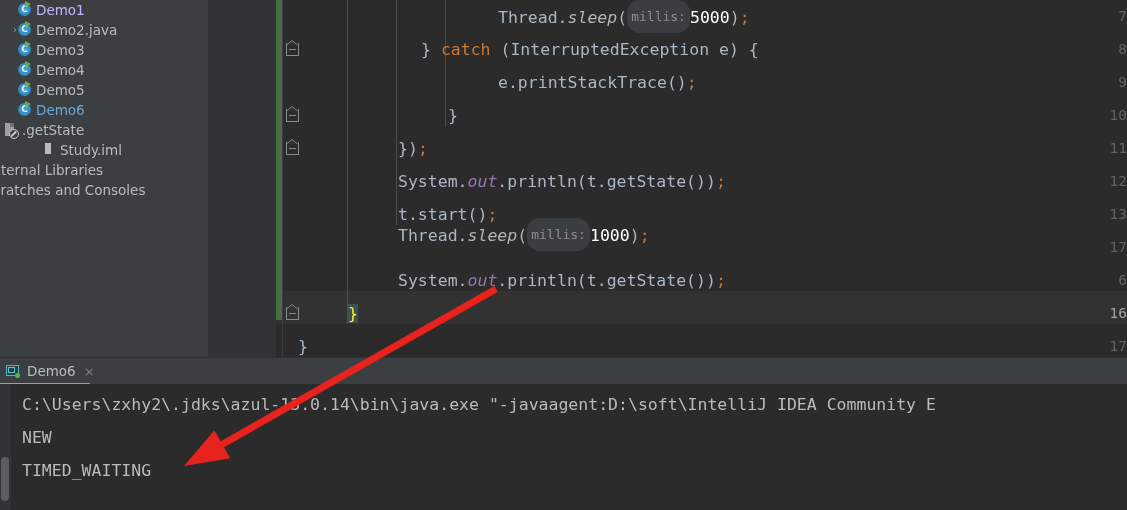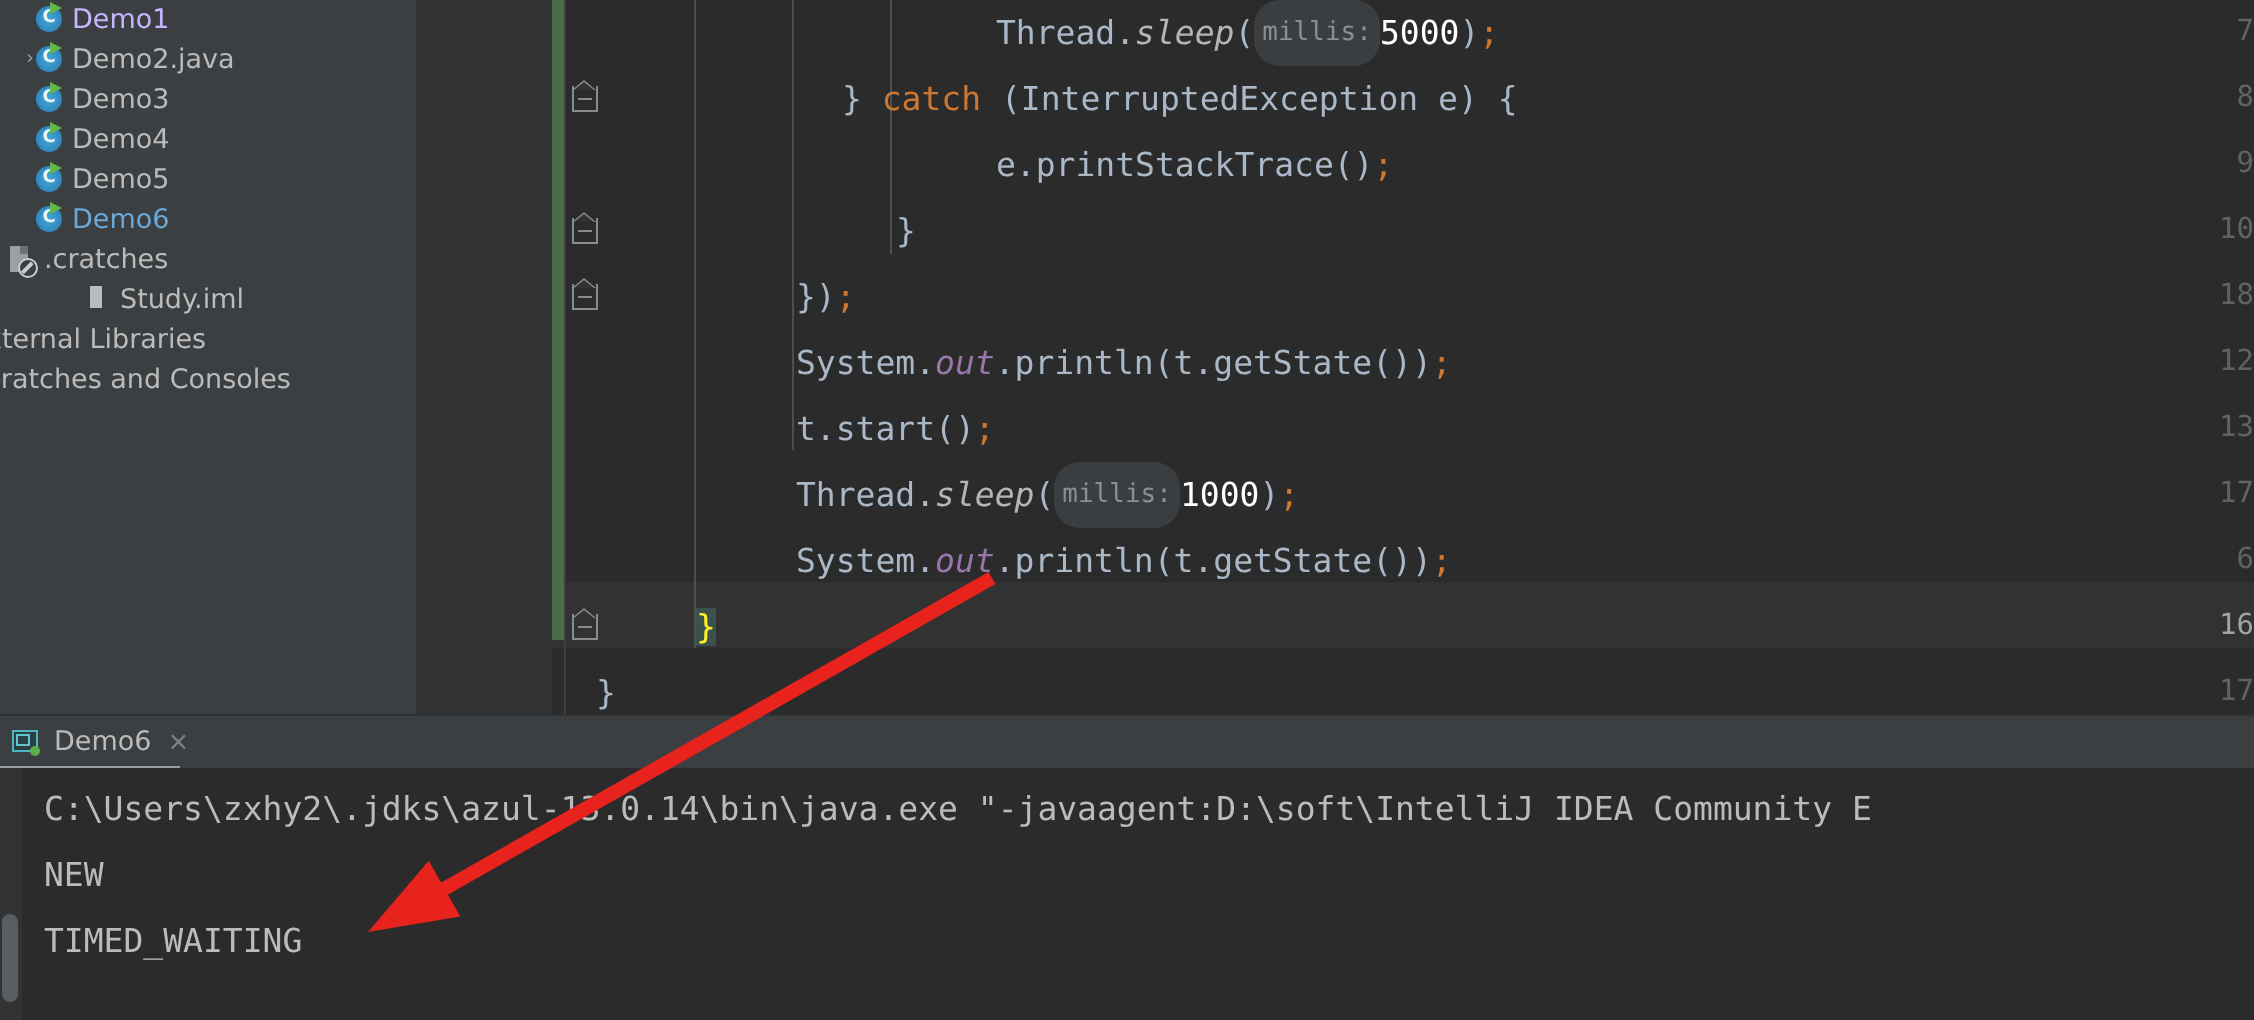--- a/index.html
+++ b/index.html
@@ -247,21 +247,21 @@
           </span>
           <span class="lbl" style="left: 36px; color: rgb(106, 168, 216);">Demo6</span>
         </div>
         <div class="tree-row" style="top: 120px; position: absolute; left: 0px; width: 208px;">
           <span class="ico ico-git" style="left: 4px;">
             <span class="sheet"></span>
             <span class="fold"></span>
             <span class="ban"></span>
             <span class="banslash"></span>
           </span>
-          <span class="lbl" style="left: 22px; color: rgb(187, 187, 187);">.cratches</span>
+          <span class="lbl" style="left: 22px; color: rgb(187, 187, 187);">.getState</span>
         </div>
         <div class="tree-row" style="top: 140px; position: absolute; left: 0px; width: 208px; margin-left: 48px;">
           <span class="ico ico-iml" style="left: -6px;">
             <span class="bar"></span>
           </span>
           <span class="lbl" style="left: 12px; color: rgb(187, 187, 187);">Study.iml</span>
         </div>
         <div class="tree-row" style="top: 160px; position: absolute; left: 0px; width: 208px;">
           <span class="lbl" style="left: -7px; color: rgb(187, 187, 187);">xternal Libraries</span>
         </div>
@@ -279,21 +279,21 @@
 
     <div class="indent-guide" style="left:139px;top:0;height:324px;"></div>
     <div class="indent-guide" style="left:188px;top:0;height:225px;"></div>
     <div class="indent-guide" style="left:237px;top:0;height:127px;"></div>
 
     <div id="gutter-nums">
         <div class="lnum" style="top: 0px;">7</div>
         <div class="lnum" style="top: 33px;">8</div>
         <div class="lnum" style="top: 66px;">9</div>
         <div class="lnum" style="top: 99px;">10</div>
-        <div class="lnum" style="top: 132px;">18</div>
+        <div class="lnum" style="top: 132px;">11</div>
         <div class="lnum" style="top: 165px;">12</div>
         <div class="lnum" style="top: 198px;">13</div>
         <div class="lnum" style="top: 231px;">17</div>
         <div class="lnum" style="top: 264px;">6</div>
         <div class="lnum" style="top: 297px; color: rgb(164, 163, 163);">16</div>
         <div class="lnum" style="top: 330px;">17</div>
       </div>
     <div id="fold-markers">
         <div class="fold" style="top: 43px;">
           <span class="house"></span>
@@ -321,21 +321,21 @@
         </div>
       </div>
     <div class="code-layer" id="code-layer">
         <div class="cl" style="top: 0px; left: 290px;"><span class="t-def">Thread.</span><span class="t-mstatic">sleep</span><span class="t-def">(</span><span class="hint">millis:</span><span class="t-num">5000</span><span class="t-def">)</span><span class="t-semi">;</span></div>
         <div class="cl" style="top: 33px; left: 213px;"><span class="t-def">} </span><span class="t-kw">catch</span><span class="t-def"> (InterruptedException e) {</span></div>
         <div class="cl" style="top: 66px; left: 290px;"><span class="t-def">e.printStackTrace()</span><span class="t-semi">;</span></div>
         <div class="cl" style="top: 99px; left: 240px;"><span class="t-def">}</span></div>
         <div class="cl" style="top: 132px; left: 190px;"><span class="t-def">})</span><span class="t-semi">;</span></div>
         <div class="cl" style="top: 165px; left: 190px;"><span class="t-def">System.</span><span class="t-static">out</span><span class="t-def">.println(t.getState())</span><span class="t-semi">;</span></div>
         <div class="cl" style="top: 198px; left: 190px;"><span class="t-def">t.start()</span><span class="t-semi">;</span></div>
-        <div class="cl" style="top: 231px; left: 190px; text-align: center;"><span class="t-def">Thread.</span><span class="t-mstatic">sleep</span><span class="t-def">(</span><span class="hint">millis:</span><span class="t-num">1000</span><span class="t-def">)</span><span class="t-semi">;</span></div>
+        <div class="cl" style="top: 218px; left: 190px; text-align: center;"><span class="t-def">Thread.</span><span class="t-mstatic">sleep</span><span class="t-def">(</span><span class="hint">millis:</span><span class="t-num">1000</span><span class="t-def">)</span><span class="t-semi">;</span></div>
         <div class="cl" style="top: 264px; left: 190px;"><span class="t-def">System.</span><span class="t-static">out</span><span class="t-def">.println(t.getState())</span><span class="t-semi">;</span></div>
         <div class="cl" style="top: 297px; left: 140px;"><span class="brace-hl">}</span></div>
         <div class="cl" style="top: 330px; left: 90px;"><span class="t-def">}</span></div>
       </div>
   </div>
 
   <div class="splitter"></div>
 
   <div class="toolwindow">
     <div class="tabstrip">

